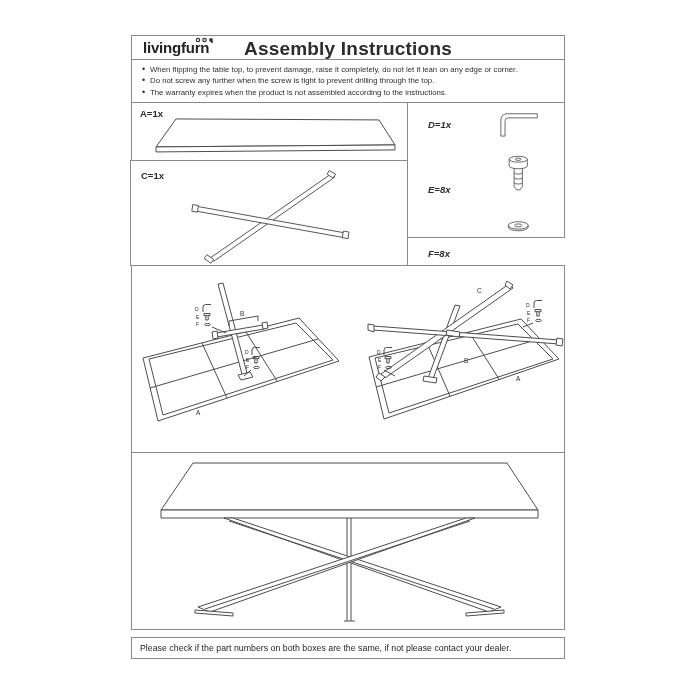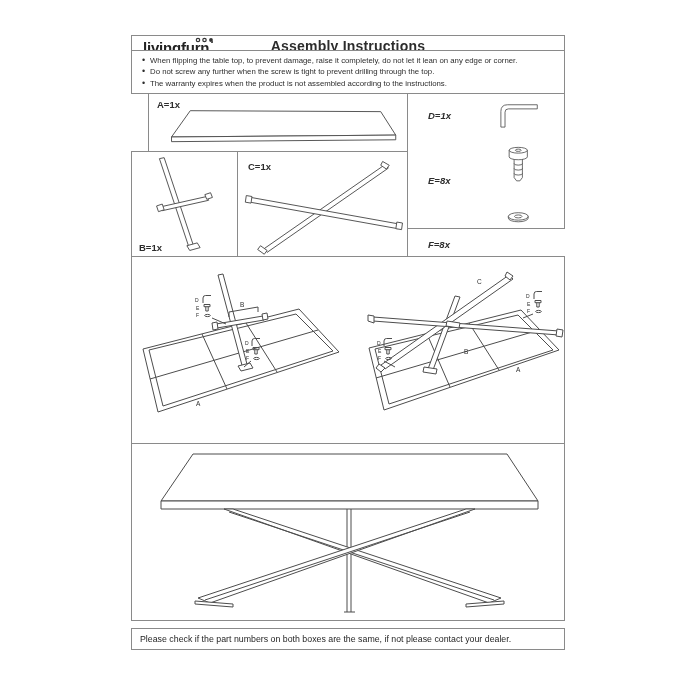--- a/index.html
+++ b/index.html
@@ -1,36 +1,36 @@
 <!DOCTYPE html>
 <html><head>
 <meta charset="utf-8">
 <style>
   html,body{margin:0;padding:0;}
   body{width:700px;height:700px;position:relative;background:#ffffff;
        font-family:"Liberation Sans",sans-serif;color:#2e2e2e;}
   .page{position:absolute;left:131px;top:35px;width:434px;}
   .box{border:1px solid #8a8a8a;background:#fff;position:relative;box-sizing:border-box;}
   
-  .hdr{height:16px;}
+  .hdr{height:25px;}
   .logo{position:absolute;left:11px;top:4px;font-size:15px;font-weight:bold;
         color:#222;letter-spacing:-0.2px;line-height:15px;}
   .logodots{position:absolute;left:52px;top:-3px;}
   .tmdot{position:absolute;right:-4px;top:1px;width:2px;height:2px;background:#555;}
   .title{position:absolute;left:0;right:0;top:2px;text-align:center;
-         font-size:14px;font-weight:600;color:#2c2c2c;letter-spacing:0.2px;}
+         font-size:19px;font-weight:600;color:#2c2c2c;letter-spacing:0.2px;}
   
   .warn{height:44px;margin-top:-1px;}
   .warnlist{margin:4px 0 0 0;padding:0 6px 0 18px;list-style:none;}
   .warnlist li{position:relative;font-size:7.8px;line-height:11.4px;color:#2d2d2d;}
   .warnlist li::before{content:"•";position:absolute;left:-8px;top:0;font-size:9px;color:#2d2d2d;}
   
   .parts{height:164px;margin-top:-1px;display:flex;}
   .pleft{width:277px;display:flex;flex-direction:column;}
-  .boxA{height:62px;margin-left:17px;}
+  .boxA{height:62px;}
   .prow{display:flex;height:112px;margin-top:-1px;}
   .boxB{width:107px;}
   .boxC{flex:1;margin-left:-1px;padding-left:39px;}
   .pright{flex:1;margin-left:-1px;height:136px;font-style:italic;}
   .plabel{position:absolute;font-size:9.5px;font-weight:600;color:#2d2d2d;}
   .fillsvg{position:absolute;left:0;top:0;width:100%;height:100%;}
   
   .diag{height:188px;margin-top:-1px;}
   .final{height:178px;margin-top:-1px;}
   .note{height:22px;margin-top:7px;display:flex;align-items:center;
@@ -73,32 +73,20 @@
         <span class="plabel" style="left:8px;top:5px">A=1x</span>
         <svg class="fillsvg" viewBox="0 0 275 51">
           <g stroke="#4d4d4d" stroke-width="1" fill="#fff" stroke-linejoin="round">
             <path d="M44,13 L247,14 L263,39 L24,41 Z"></path>
             <path d="M24,41 L263,39 L263,44 L24,46 Z"></path>
           </g>
         </svg>
       </div>
 
       <div class="prow">
-        <div class="box boxB">
-          <span class="plabel" style="left:7px;top:90px">B=1x</span>
-          <svg class="fillsvg" viewBox="0 0 105 110">
-            <g stroke="#4d4d4d" stroke-width="1" fill="#fff" stroke-linejoin="round">
-              <path d="M26,7 L31,6 L62,99 L57,100 Z"></path>
-              <path d="M55,99 L66,96 L69,101 L58,104 Z"></path>
-              <path d="M27,58 L76,47 L78,51 L29,62 Z"></path>
-              <path d="M23,57 L29,55 L31,61 L25,63 Z"></path>
-              <path d="M74,45 L80,43 L82,48 L76,50 Z"></path>
-            </g>
-          </svg>
-        </div>
         <div class="box boxC">
           <span class="plabel" style="left:10px;top:9px">C=1x</span>
           <svg class="fillsvg" viewBox="0 0 169 110">
             <g stroke="#4d4d4d" stroke-width="1" fill="#fff" stroke-linejoin="round">
               <path d="M23,102 L151,13 L154,17 L26,106 Z"></path>
               <path d="M9,48 L165,76 L164,81 L8,53 Z"></path>
               <path d="M19,99 L26,104 L23,108 L16,103 Z"></path>
               <path d="M148,10 L155,14 L152,18 L146,14 Z"></path>
               <path d="M4,46 L10,47 L9,54 L3,53 Z"></path>
               <path d="M163,74 L169,75 L168,82 L162,81 Z"></path>

